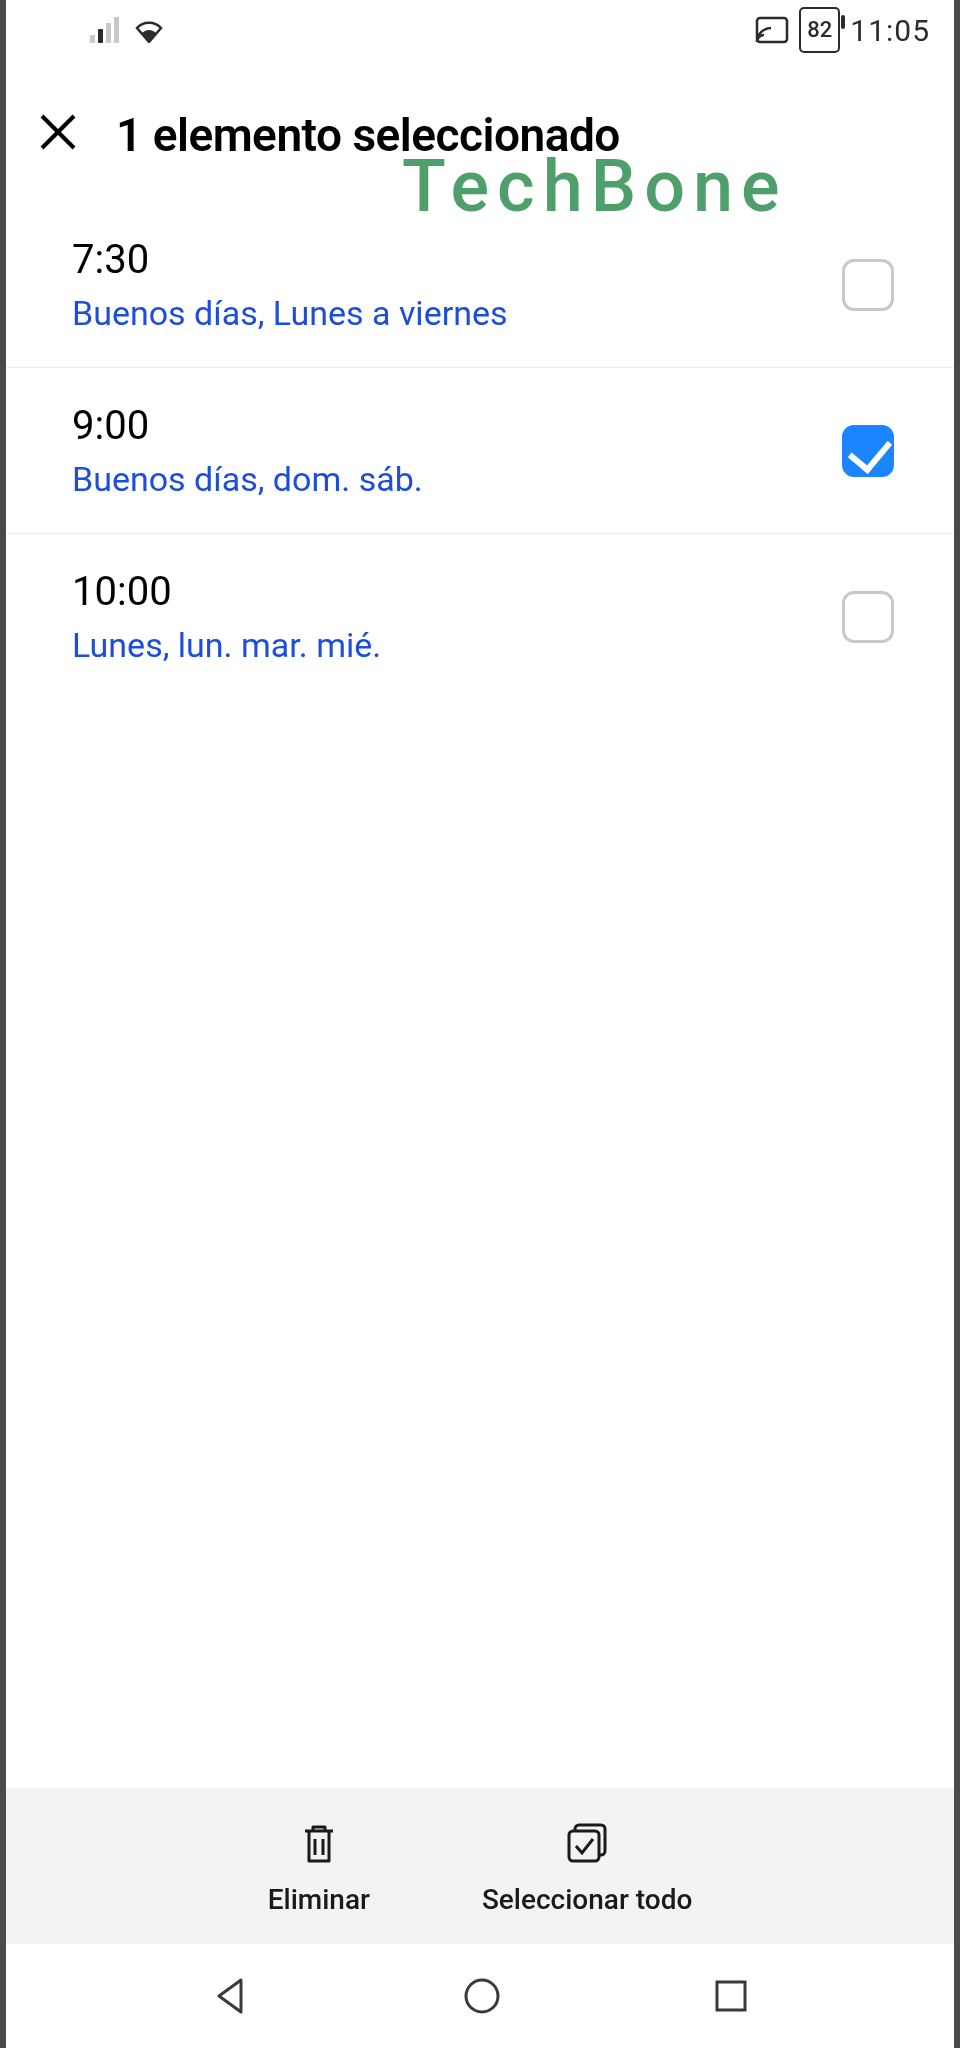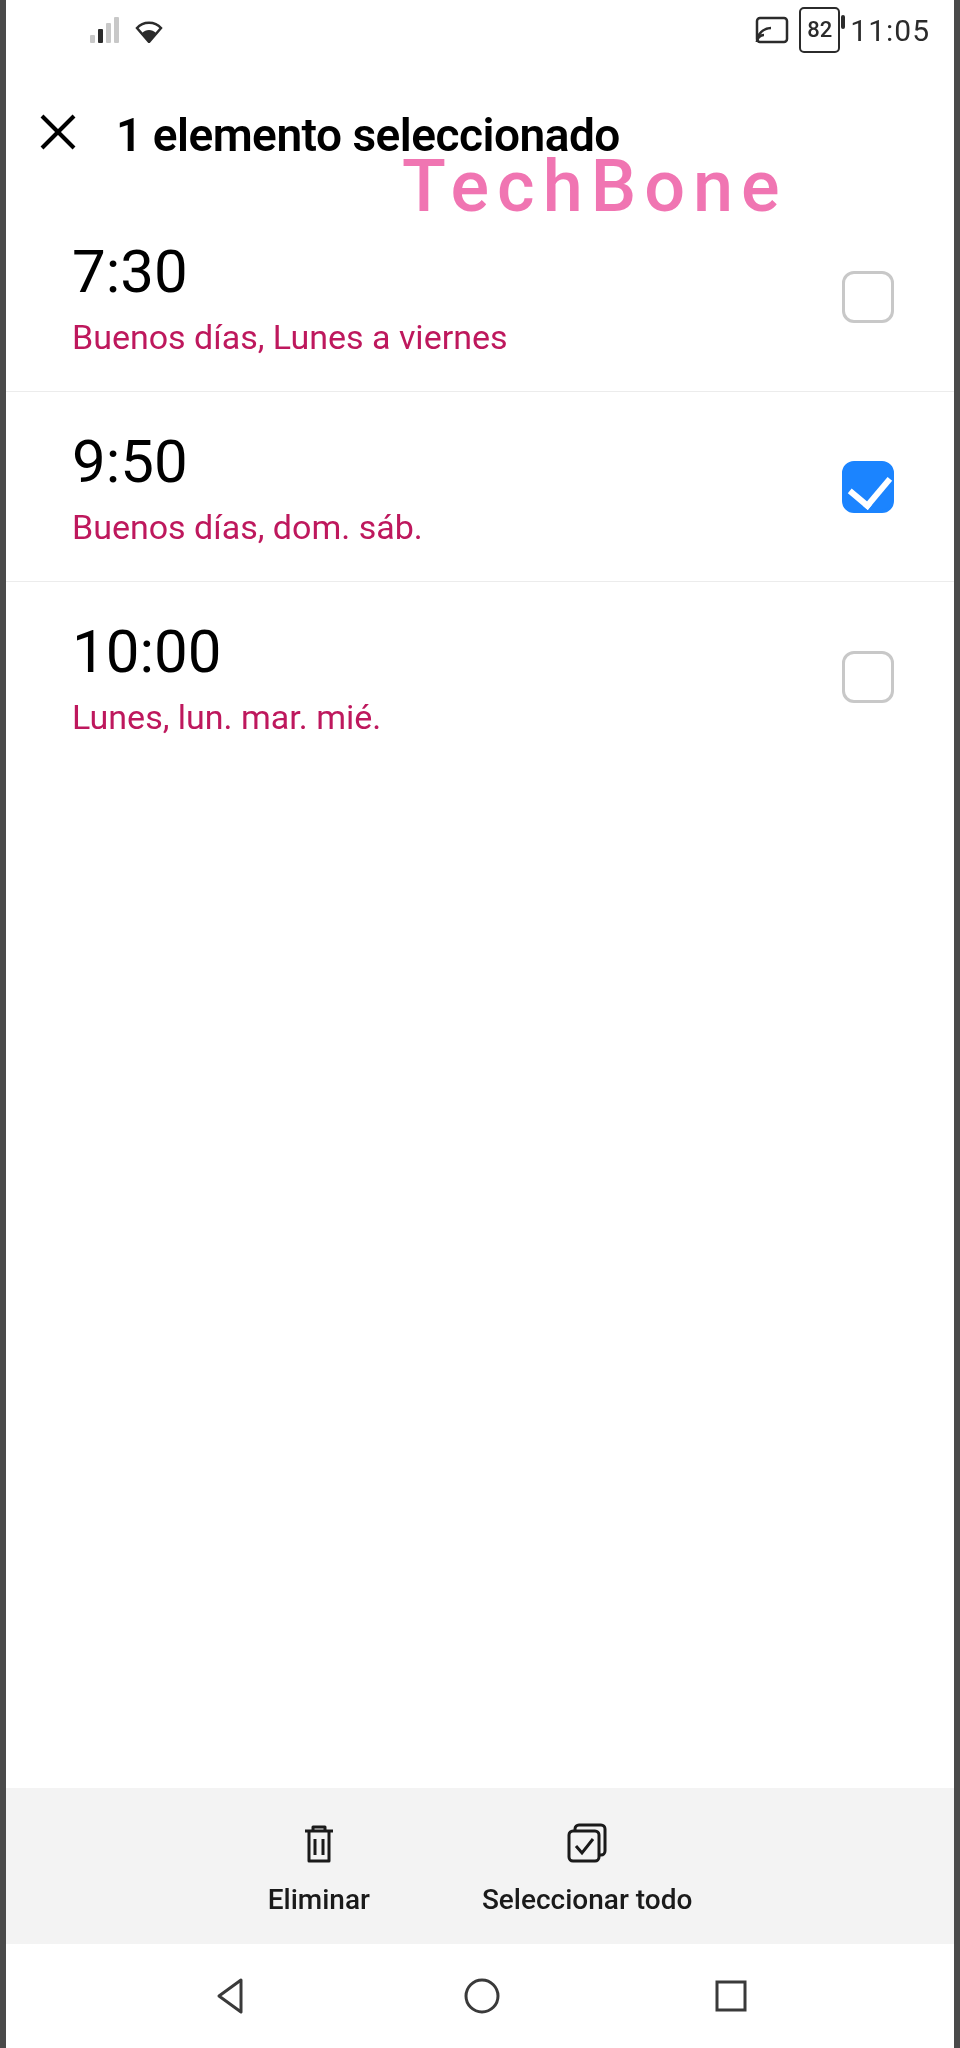--- a/index.html
+++ b/index.html
@@ -64,47 +64,47 @@
     font-weight: 600;
     color: #000;
     letter-spacing: -0.5px;
   }
   .watermark {
     position: absolute;
     top: 84px;
     left: 396px;
     font-size: 72px;
     font-weight: 500;
-    color: #ec4899;
+    color: #15803d;
     opacity: 0.75;
     letter-spacing: 8px;
     pointer-events: none;
     user-select: none;
     white-space: nowrap;
   }
 
   
   .list { flex: 1; padding: 0 0 0 0; }
   .row {
     display: flex;
     align-items: center;
     padding: 34px 60px 34px 66px;
     border-bottom: 1px solid #ececec;
   }
   .row:last-child { border-bottom: none; }
   .row .col { flex: 1; }
   .time {
-    font-size: 60px;
+    font-size: 40px;
     font-weight: 400;
     color: #000;
     margin-bottom: 10px;
   }
   .sub {
     font-size: 34px;
-    color: #be185d;
+    color: #1d4ed8;
   }
   .checkbox {
     width: 52px; height: 52px;
     border: 3px solid #c8c8c8;
     border-radius: 12px;
     background: #fff;
     position: relative;
     flex-shrink: 0;
   }
   .checkbox.checked {
@@ -205,21 +205,21 @@
     <div class="row">
       <div class="col">
         <div class="time">7:30</div>
         <div class="sub">Buenos días, Lunes a viernes</div>
       </div>
       <div class="checkbox"></div>
     </div>
 
     <div class="row">
       <div class="col">
-        <div class="time">9:50</div>
+        <div class="time">9:00</div>
         <div class="sub">Buenos días, dom. sáb.</div>
       </div>
       <div class="checkbox checked"></div>
     </div>
 
     <div class="row">
       <div class="col">
         <div class="time">10:00</div>
         <div class="sub">Lunes, lun. mar. mié.</div>
       </div>

